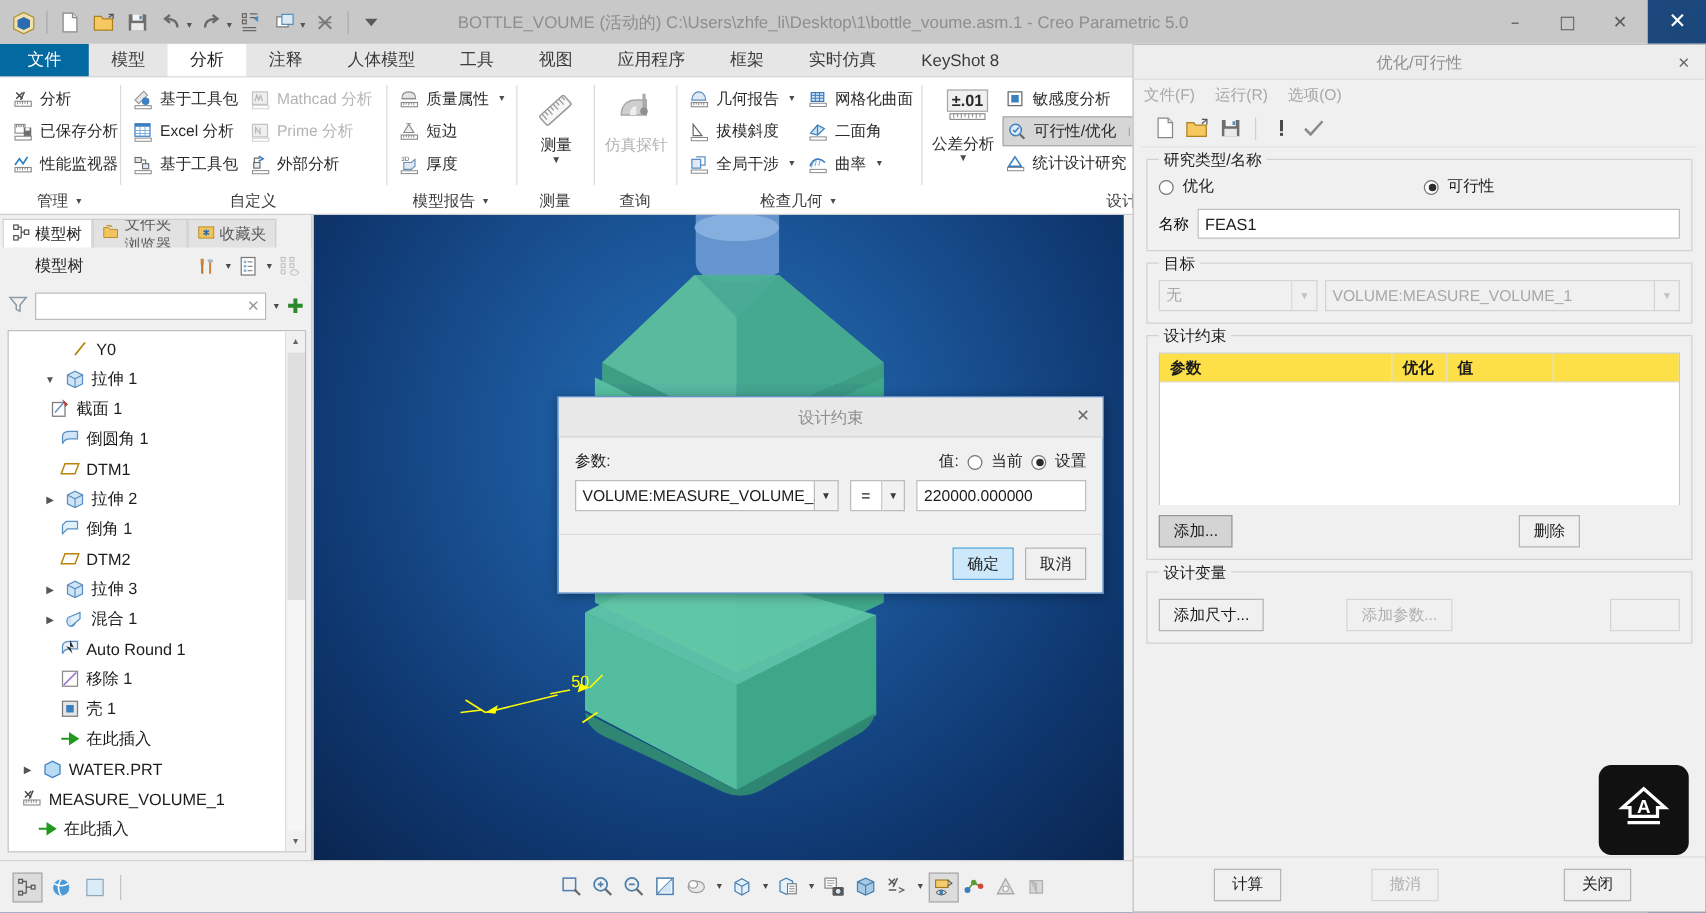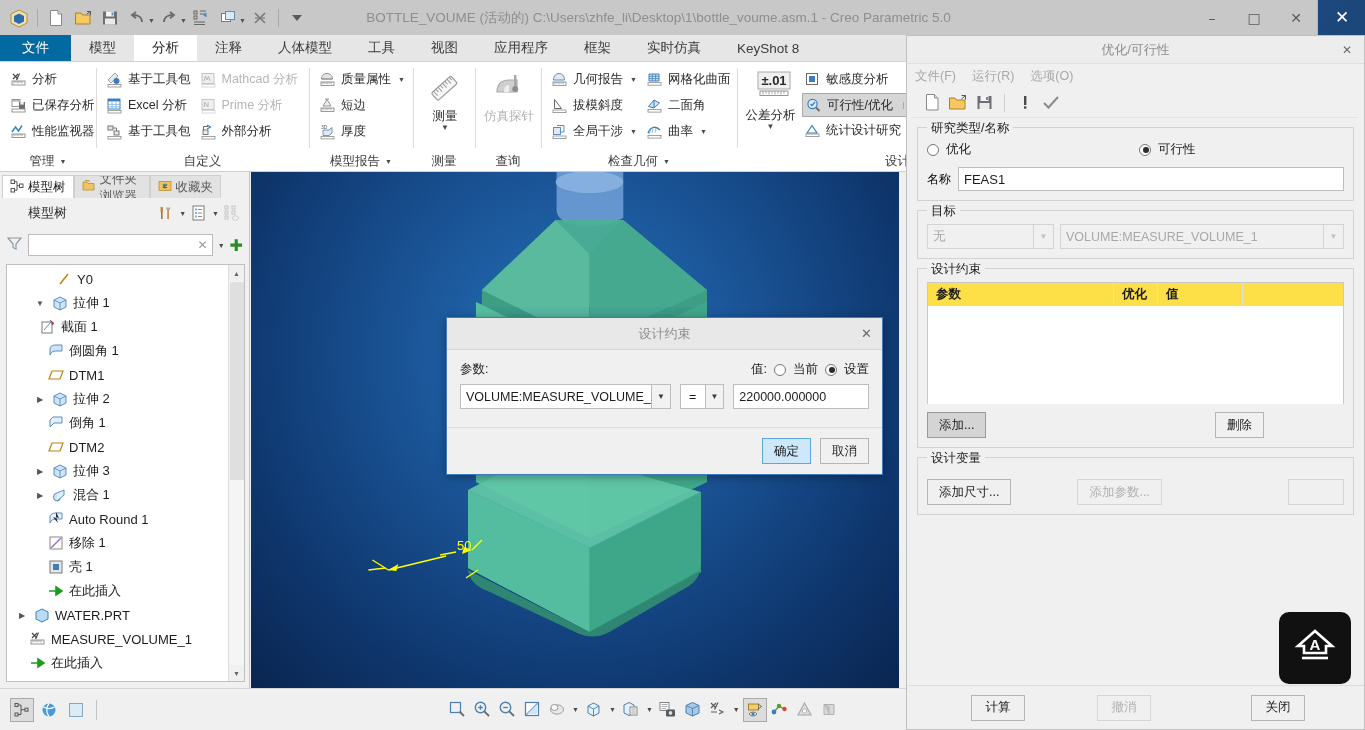--- a/index.html
+++ b/index.html
@@ -955,21 +955,21 @@
           <div class="tnode" style="padding-left:8px">
             <span class="tarrow">▶</span>
             <span class="ticon">
               <svg width="18" height="18" viewBox="0 0 18 18">
                 <path d="M3 6 L9 3 L15 6 L15 13 L9 16 L3 13 Z" fill="#b9dcf5" stroke="#3b7fc0" stroke-width="1"></path>
               </svg>
             </span>
             <span>WATER.PRT</span>
           </div>
 
-          <div class="tnode" style="padding-left:22px">
+          <div class="tnode" style="padding-left:10px">
             <span class="ticon">
               <svg width="18" height="18" viewBox="0 0 18 18">
                 <path d="M3 3 L8 8 M8 3 L3 8" stroke="#4a4a4a" stroke-width="1.2"></path>
                 <path d="M9.5 2.5 L6.5 9" stroke="#4a4a4a" stroke-width="1.2"></path>
                 <rect x="2" y="10" width="13" height="4" fill="#fff" stroke="#8a8a8a" stroke-width="0.9"></rect>
                 <path d="M4 10 L4 12.5 M6 10 L6 12 M8 10 L8 12.5 M10 10 L10 12 M12 10 L12 12.5" stroke="#8a8a8a" stroke-width="0.8"></path>
               </svg>
             </span>
             <span>MEASURE_VOLUME_1</span>
           </div>

